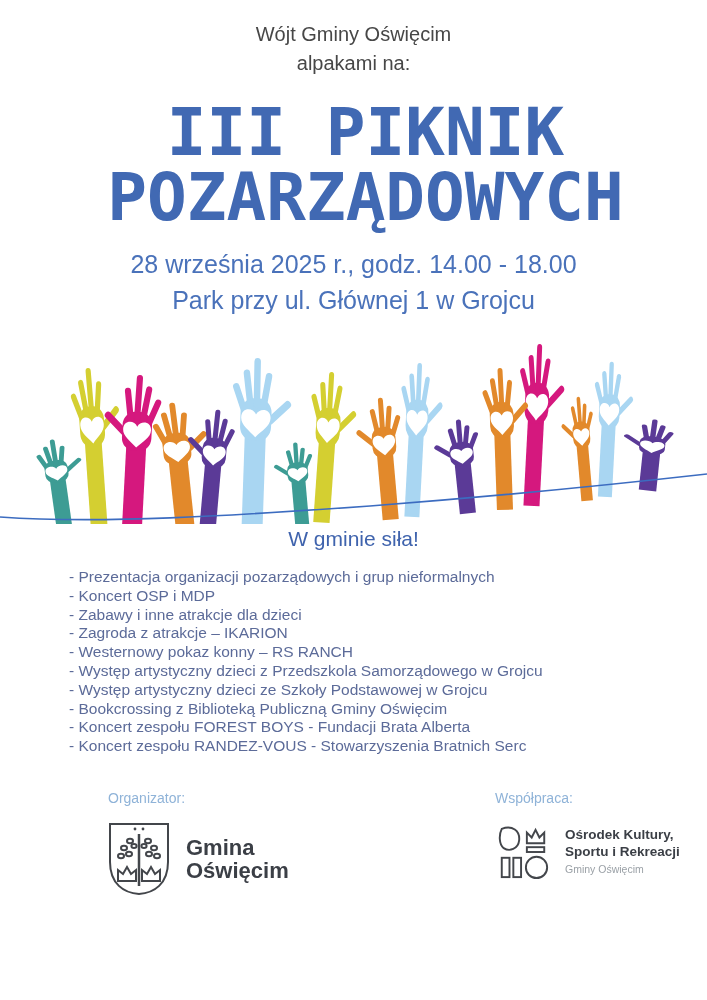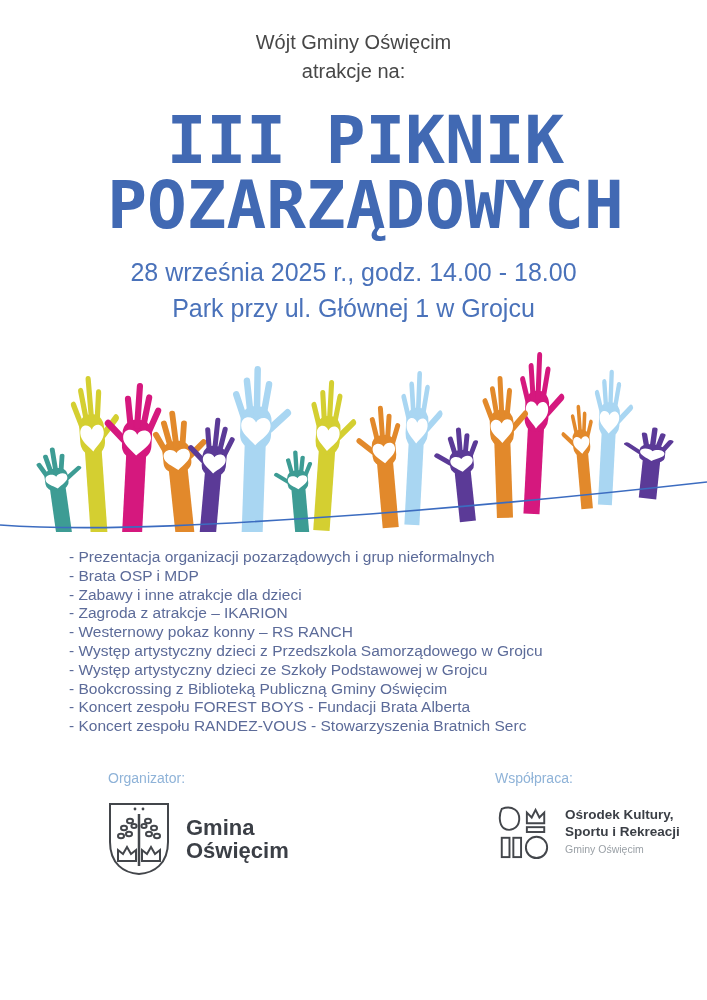--- a/index.html
+++ b/index.html
@@ -3,21 +3,21 @@
 <meta charset="utf-8">
 <style>
   html,body{margin:0;padding:0;}
   body{
     width:707px;height:1000px;overflow:hidden;background:#ffffff;
     font-family:"Liberation Sans",sans-serif;
     -webkit-font-smoothing:antialiased;
   }
   .poster{width:707px;height:1000px;position:relative;background:#fff;}
 
-  .header{padding-top:28px;text-align:center;color:#474747;font-size:20px;line-height:29px;}
+  .header{padding-top:20px;text-align:center;color:#474747;font-size:20px;line-height:29px;}
 
   .title{
     margin:22px 0 0 0;text-align:center;
     font-family:"DejaVu Sans Mono",monospace;font-weight:bold;
     font-size:66px;line-height:65px;color:#4169b3;letter-spacing:0px;padding-left:24px;
   }
 
   .details{margin-top:16px;text-align:center;color:#4a72ba;font-size:25px;line-height:36px;}
 
   .hands-wrap{margin-top:16px;height:190px;}
@@ -40,21 +40,21 @@
   .partner-line{color:#3b3f46;font-weight:bold;font-size:13.5px;line-height:17px;}
   .partner-sub{color:#9aa0a6;font-size:10.5px;line-height:15px;margin-top:2px;}
 </style>
 </head>
 <body>
 
 <div class="poster">
 
   <div class="header">
     <div>Wójt Gminy Oświęcim</div>
-    <div>atrakcje na:</div>
+    <div>alpakami na:</div>
   </div>
 
   <h1 class="title">
     <div>III PIKNIK</div>
     <div>POZARZĄDOWYCH</div>
   </h1>
 
   <div class="details">
     <div>28 września 2025 r., godz. 14.00 - 18.00</div>
     <div>Park przy ul. Głównej 1 w Grojcu</div>
@@ -121,24 +121,25 @@
           <use href="#hand" x="-60" fill="#3d9c94"></use>
         </g>
       <g transform="translate(295,108) rotate(-5) scale(-0.333,0.268)">
           <use href="#hand" x="-60" fill="#3d9c94"></use>
         </g>
 
       <path d="M0,183 C100,190 230,182 370,172 C500,162 600,152 707,140" fill="none" stroke="#3c6cc0" stroke-width="1.6"></path>
     </svg>
   </div>
 
+  <div class="slogan">W gminie siła!</div>
 
   <ul class="attractions">
     <li>- Prezentacja organizacji pozarządowych i grup nieformalnych</li>
-    <li>- Brata OSP i MDP</li>
+    <li>- Koncert OSP i MDP</li>
     <li>- Zabawy i inne atrakcje dla dzieci</li>
     <li>- Zagroda z atrakcje – IKARION</li>
     <li>- Westernowy pokaz konny – RS RANCH</li>
     <li>- Występ artystyczny dzieci z Przedszkola Samorządowego w Grojcu</li>
     <li>- Występ artystyczny dzieci ze Szkoły Podstawowej w Grojcu</li>
     <li>- Bookcrossing z Biblioteką Publiczną Gminy Oświęcim</li>
     <li>- Koncert zespołu FOREST BOYS - Fundacji Brata Alberta</li>
     <li>- Koncert zespołu RANDEZ-VOUS - Stowarzyszenia Bratnich Serc</li>
   </ul>
 

